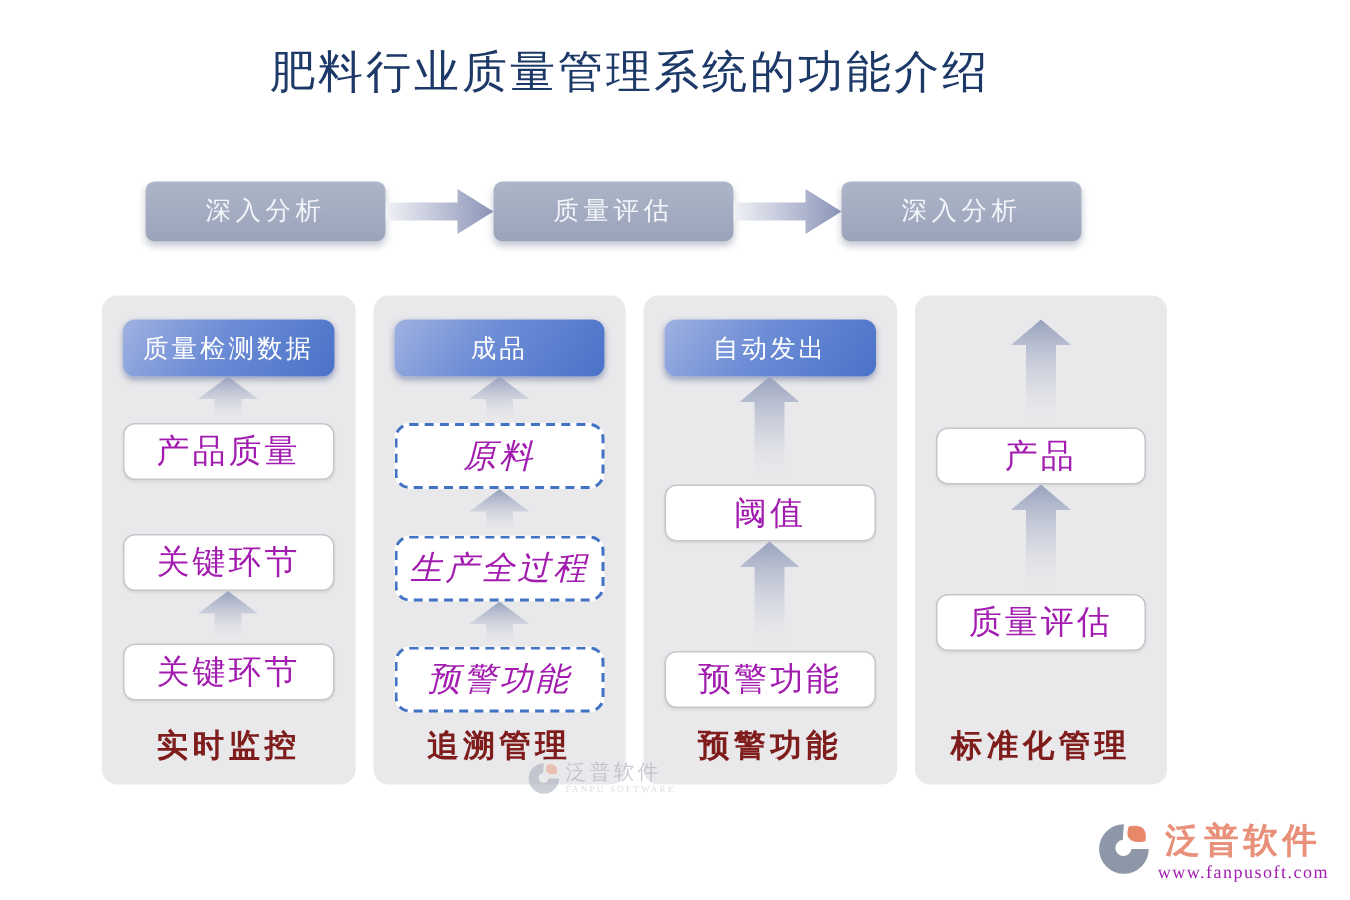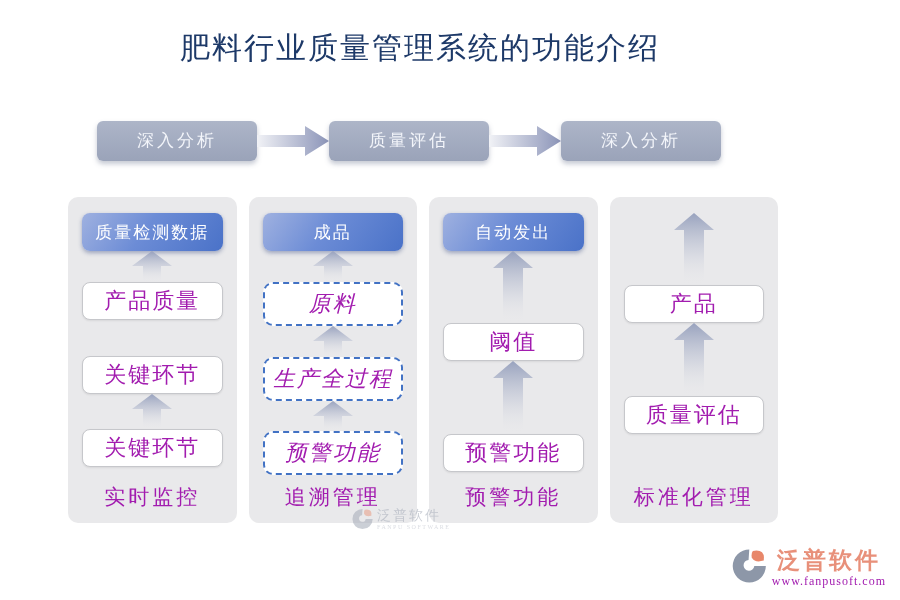--- a/index.html
+++ b/index.html
@@ -33,22 +33,22 @@
     display:flex; align-items:center; justify-content:center;
     color:#ffffff; font-size:17px; letter-spacing:2px; }
   .node { width:100%; height:38px; flex:none; background:#ffffff;
     border:1px solid #c6c7cb; border-radius:8px; box-shadow:0 1px 2px rgba(0,0,0,.08);
     display:flex; align-items:center; justify-content:center;
     color:#a21caf; font-size:22px; letter-spacing:2px; }
   .node.dashed { height:44px; border:2px dashed #4272c4; border-radius:10px;
     box-shadow:none;font-style:italic; }
   .va { display:block; flex:none; }
   .spacer36 { height:36px; flex:none; }
-  .col-footer { margin-top:auto; flex:none; font-size:21px; font-weight:normal;
-    color:#a21caf; letter-spacing:3px; padding-bottom:2px; }
+  .col-footer { margin-top:auto; flex:none; font-size:21px; font-weight:bold;
+    color:#7f1d1d; letter-spacing:3px; padding-bottom:2px; }
 
   
   .watermark { position:absolute; left:352px; top:508px; display:flex;
     align-items:flex-start; gap:3px; opacity:.6; }
   .wm-text { display:flex; flex-direction:column; }
   .wm-brand { font-size:14px; color:#aab0bc; letter-spacing:2px; line-height:15px; }
   .wm-sub { font-size:6px; color:#c4c8d1; letter-spacing:1.5px; line-height:8px; }
 
   
   .brand-block { position:absolute; top:548px; right:14px; display:flex;

